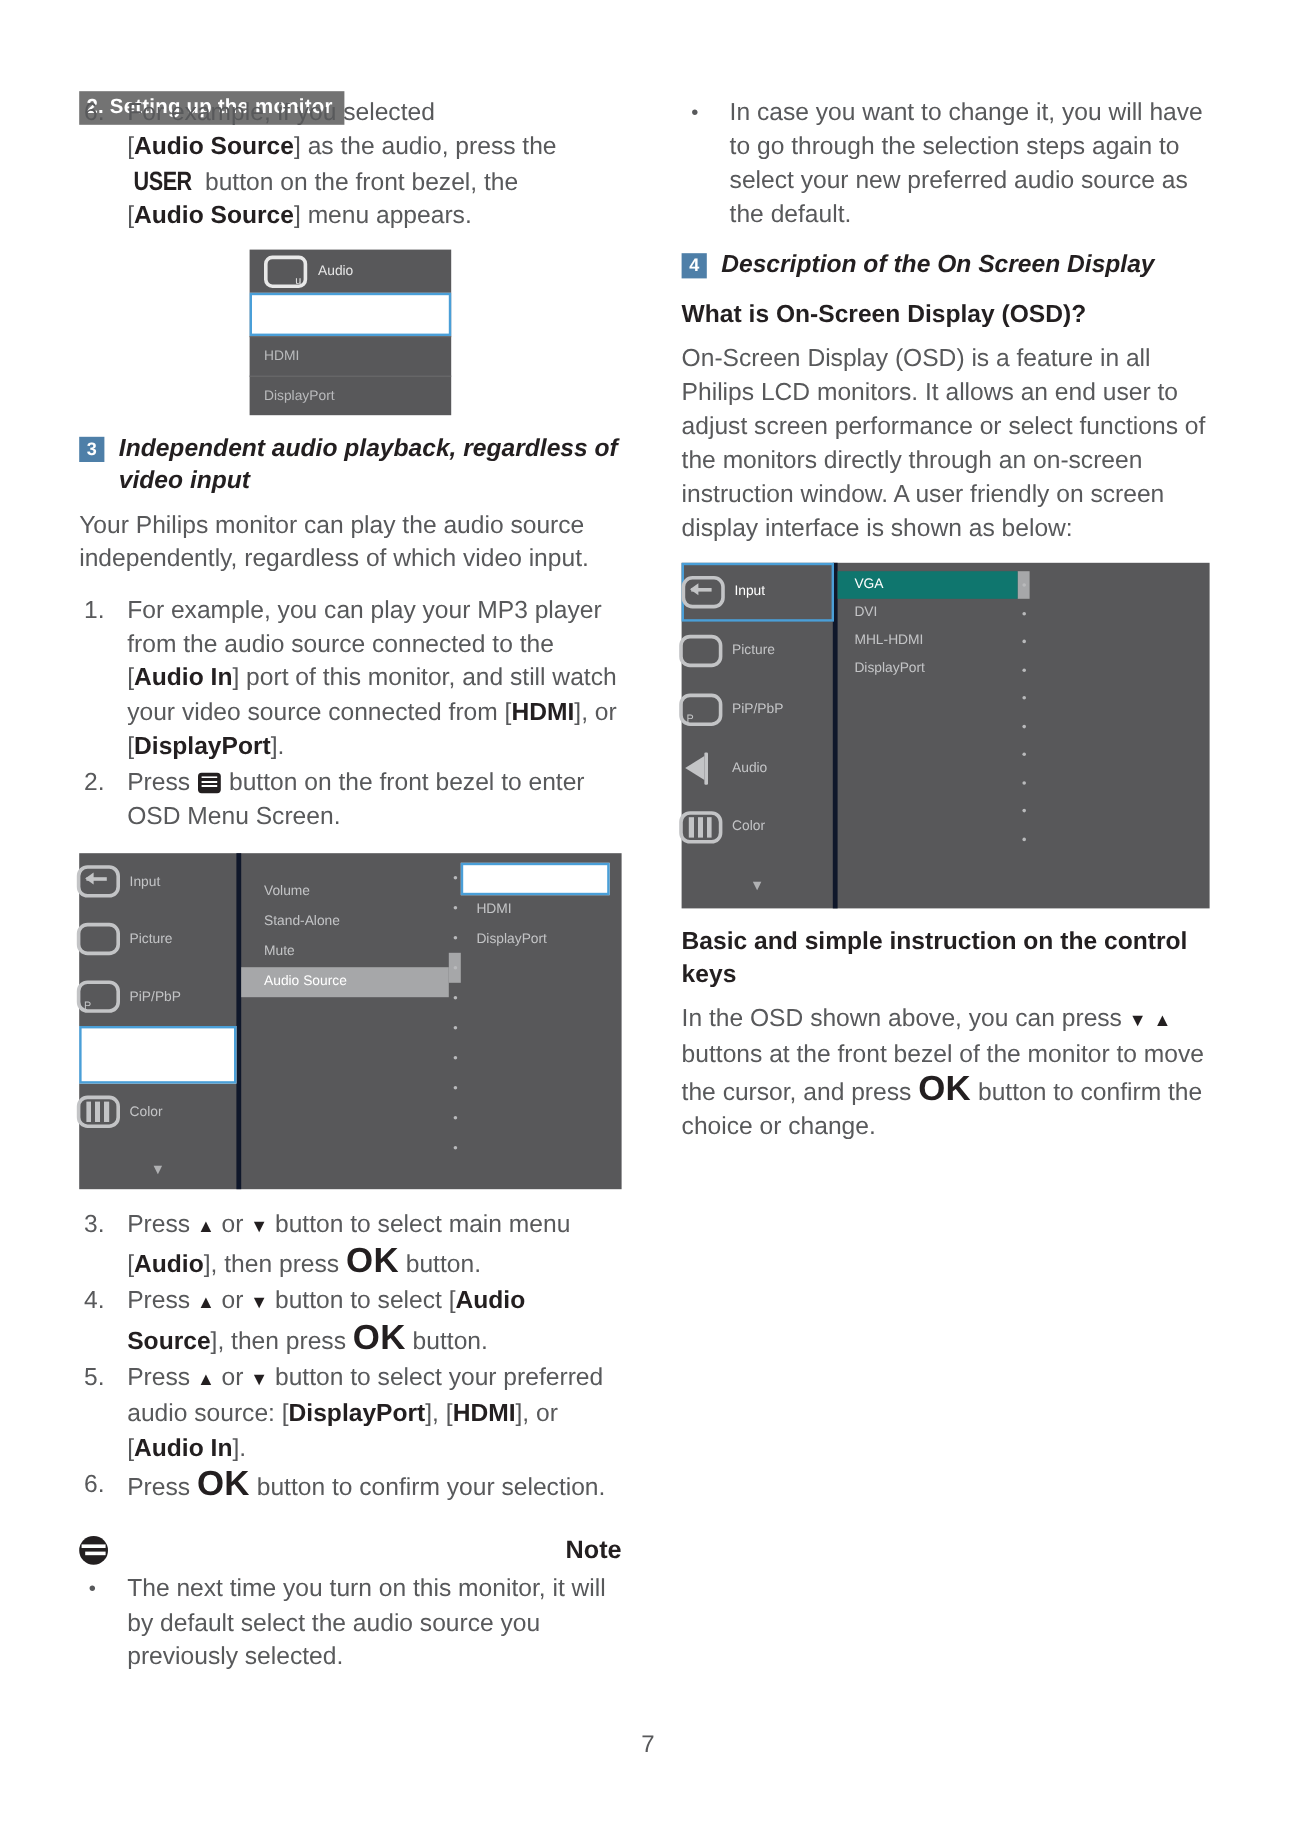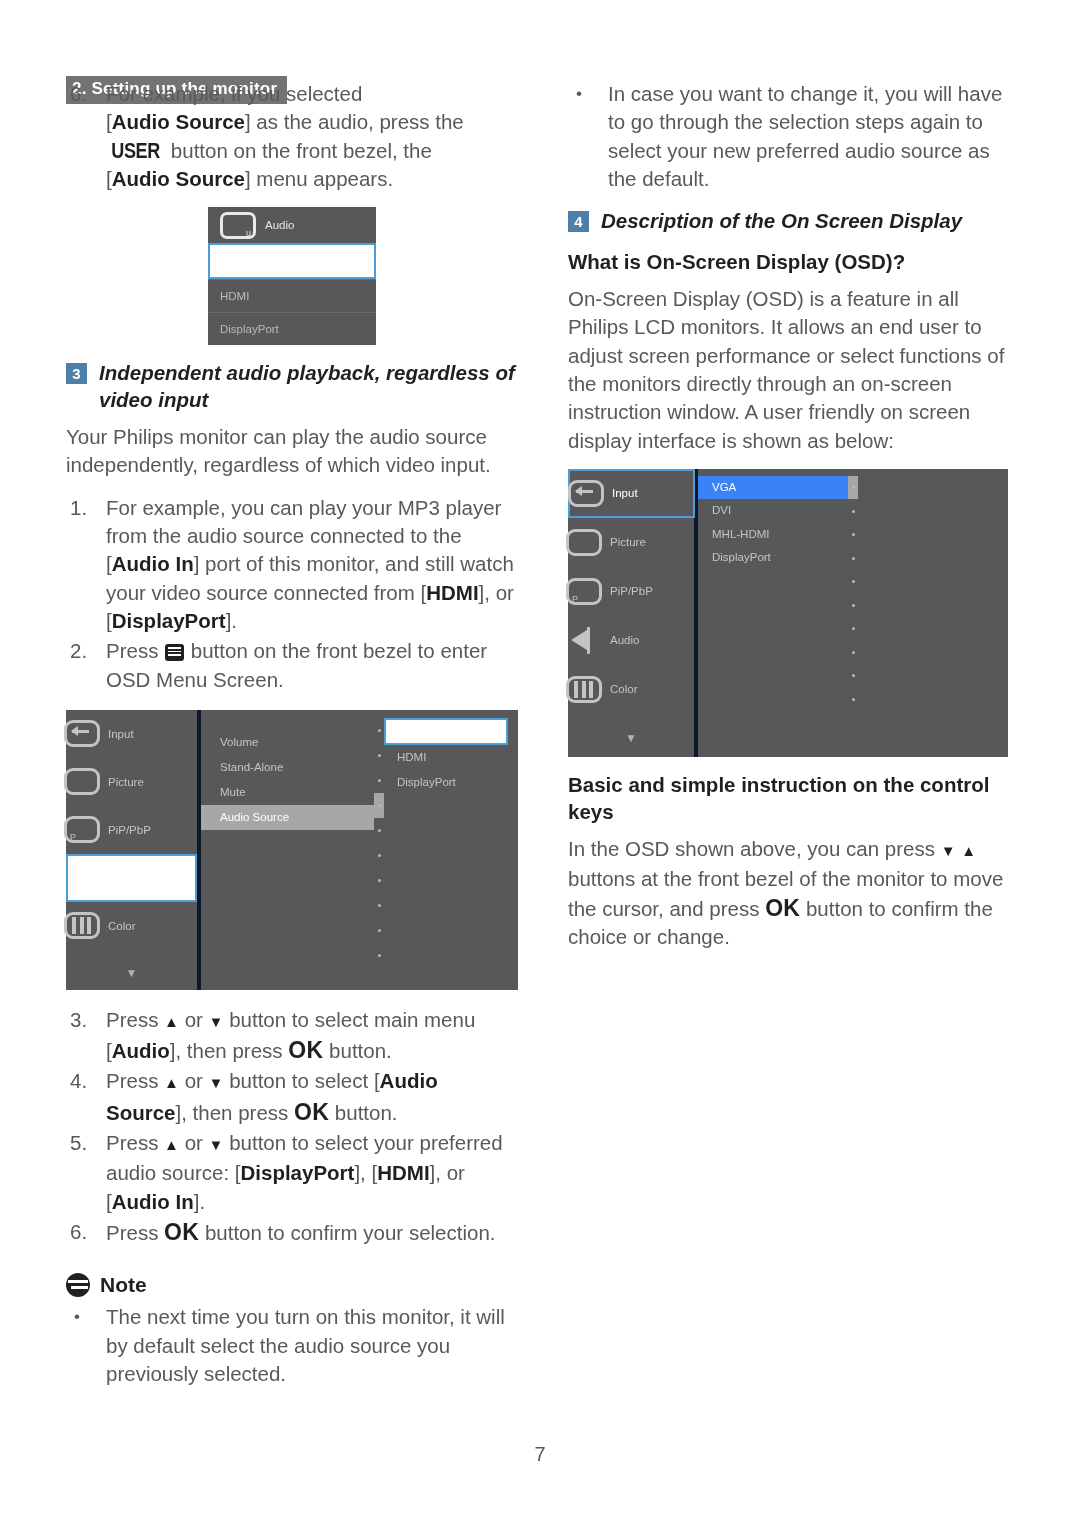--- a/index.html
+++ b/index.html
@@ -80,21 +80,21 @@
     font-family: "Liberation Sans Narrow", "Liberation Sans", sans-serif;
     font-weight: 700;
     font-size: 22px;
     letter-spacing: -0.5px;
     color: #231f20;
     transform: scaleX(0.82);
     display: inline-block;
   }
   .ok-glyph {
     font-weight: 700;
-    font-size: 23px;
+    font-size: 29px;
     color: #231f20;
     letter-spacing: 0.3px;
   }
   .tri { font-size: 15px; color: #231f20; }
   .menu-glyph {
     display: inline-block;
     width: 19px;
     height: 17px;
     vertical-align: -3px;
     background: #231f20;
@@ -148,20 +148,21 @@
     line-height: 27px;
     font-weight: 700;
     color: #231f20;
   }
 
   
   .note-head {
     display: flex;
     align-items: center;
     margin: 26px 0 6px 0;
+    justify-content: space-between;
   }
   .note-icon {
     width: 24px;
     height: 24px;
     border-radius: 50%;
     background: #231f20;
     position: relative;
     margin-right: 10px;
     flex: 0 0 auto;
   }
@@ -381,21 +382,21 @@
     padding-left: 19px;
     box-sizing: border-box;
   }
   .osd-full-right .mid-item { padding-left: 14px; height: 23.5px; line-height: 23.5px; }
   .mid-item.highlight {
     background: #a6a7a9;
     color: #ffffff;
     width: 173px;
   }
   .osd-full-right .mid-item.highlight {
-    background: #3b82f6;
+    background: #0f766e;
     color: #ffffff;
     width: 150px;
   }
 
   
   .osd-dots {
     flex: 0 0 auto;
     width: 10px;
     padding-top: 8px;
     box-sizing: border-box;

